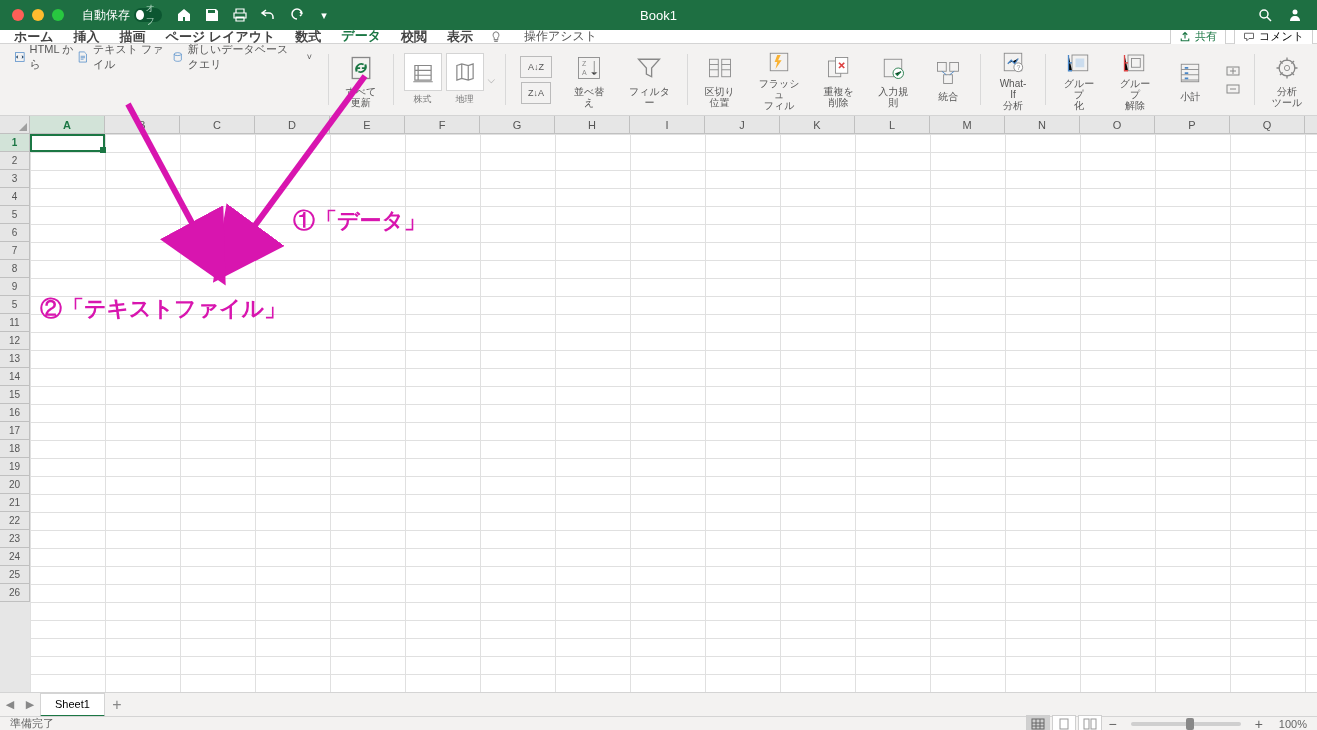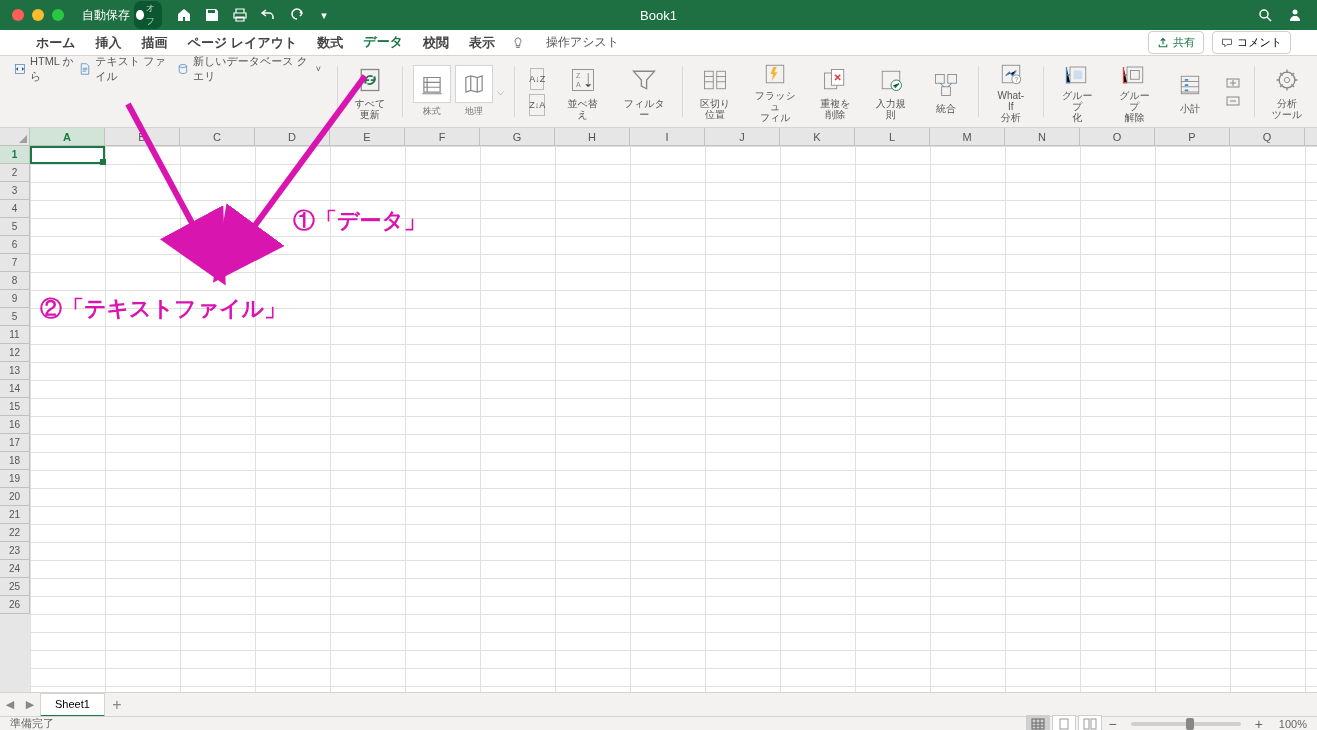--- a/index.html
+++ b/index.html
@@ -6,30 +6,30 @@
 body { width: 1317px; height: 730px; background: #fff; display: flex; flex-direction: column; overflow: hidden; position: relative; }
 
 
 .titlebar { height: 30px; background: #1e6f42; display: flex; align-items: center; color: #fff; font-size: 12px; position: relative; }
 .traffic { display: flex; gap: 8px; padding-left: 12px; }
 .traffic span { width: 12px; height: 12px; border-radius: 50%; }
 .tl-red { background: #ff5f57; }
 .tl-yellow { background: #febc2e; }
 .tl-green { background: #28c840; }
 .autosave { margin-left: 18px; display: flex; align-items: center; gap: 4px; }
-.autosave .switch { width: 28px; height: 28px; background: #0c5631; border-radius: 7px; display: flex; align-items: center; padding: 0 2px; }
+.autosave .switch { width: 28px; height: 14px; background: #0c5631; border-radius: 7px; display: flex; align-items: center; padding: 0 2px; }
 .autosave .switch .knob { width: 10px; height: 10px; background: #fff; border-radius: 50%; }
 .autosave .off { font-size: 9px; color: #bcdecb; margin-left: 2px;}
 .title-icons { display: flex; gap: 12px; margin-left: 14px; align-items: center; }
 .title-icons .ic { width: 16px; height: 16px; display: flex; align-items: center; justify-content: center; fill: #fff; color: #fff; cursor: pointer;}
 .title-center { position: absolute; left: 50%; transform: translateX(-50%); font-size: 13px; }
 .title-right { margin-left: auto; display: flex; gap: 14px; padding-right: 14px; align-items: center; }
 
 
-.tabbar { height: 26px; background: #fff; border-bottom: 1px solid #d4d4d4; display: flex; align-items: center; padding: 0 26px; font-size: 13px; text-align: right; }
+.tabbar { height: 14px; background: #fff; border-bottom: 1px solid #d4d4d4; display: flex; align-items: center; padding: 0 4px; font-size: 13px; text-align: right; }
 .tabbar .tab { padding: 0 10px; height: 30px; display: flex; align-items: center; cursor: pointer; font-weight: 600; color: #444;}
 .tabbar .tab.active { color: #1b7744; border-bottom: 2px solid #1b7744; }
 .tabbar .spacer { flex: 1; }
 .tabbar .assist { display: flex; align-items: center; gap: 21px; color: #555; font-size: 12px; cursor: pointer; padding: 0 6px;}
 .tabbar .right-btns { display: flex; gap: 8px; }
 .btn-pill { border: 1px solid #cfcfcf; border-radius: 4px; padding: 3px 8px; font-size: 11px; display: flex; align-items: center; gap: 4px; background: #fff; cursor: pointer;}
 .btn-pill.share { color: #1b7744; }
 
 
 .ribbon { height: 72px; background: #f3f2f1; border-bottom: 1px solid #d4d4d4; display: flex; align-items: stretch; padding: 4px 8px; gap: 10px; font-size: 10px; color: #555;}
@@ -227,22 +227,22 @@
           <svg width="26" height="26" viewBox="0 0 32 32">
             <path fill="none" stroke="#888" stroke-width="1.5" d="M6 8l6-2 8 2 6-2v18l-6 2-8-2-6 2zM12 6v18M20 8v18"></path>
           </svg>
         </div>
       <div class="mini-lbl">地理</div>
     </div>
     <div class="rib-col" style="justify-content:center;color:#aaa;cursor:pointer;">⌵</div>
   </div>
   <div class="ribbon-sep"></div>
   <div class="rib-col" style="padding:0 4px;">
-    <div style="width:14px;height:22px;border:1px solid #bbb;display:flex;align-items:center;justify-content:center;font-size:9px;cursor:pointer;margin-bottom:2px;">A↓Z</div>
-    <div style="width:16px;height:22px;border:1px solid #bbb;display:flex;align-items:center;justify-content:center;font-size:9px;cursor:pointer;">Z↓A</div>
+    <div style="width:32px;height:22px;border:1px solid #bbb;display:flex;align-items:center;justify-content:center;font-size:9px;cursor:pointer;margin-bottom:2px;">A↓Z</div>
+    <div style="width:30px;height:22px;border:1px solid #bbb;display:flex;align-items:center;justify-content:center;font-size:9px;cursor:pointer;">Z↓A</div>
   </div>
   <div class="rib-big">
     <div class="glyph">
         <svg width="28" height="28" viewBox="0 0 32 32">
           <rect x="4" y="4" width="24" height="24" fill="none" stroke="#888"></rect>
           <text x="8" y="14" font-size="8" fill="#888">Z</text>
           <text x="8" y="24" font-size="8" fill="#888">A</text>
           <path stroke="#888" d="M22 8v16m-3-3l3 3 3-3"></path>
         </svg>
       </div>

